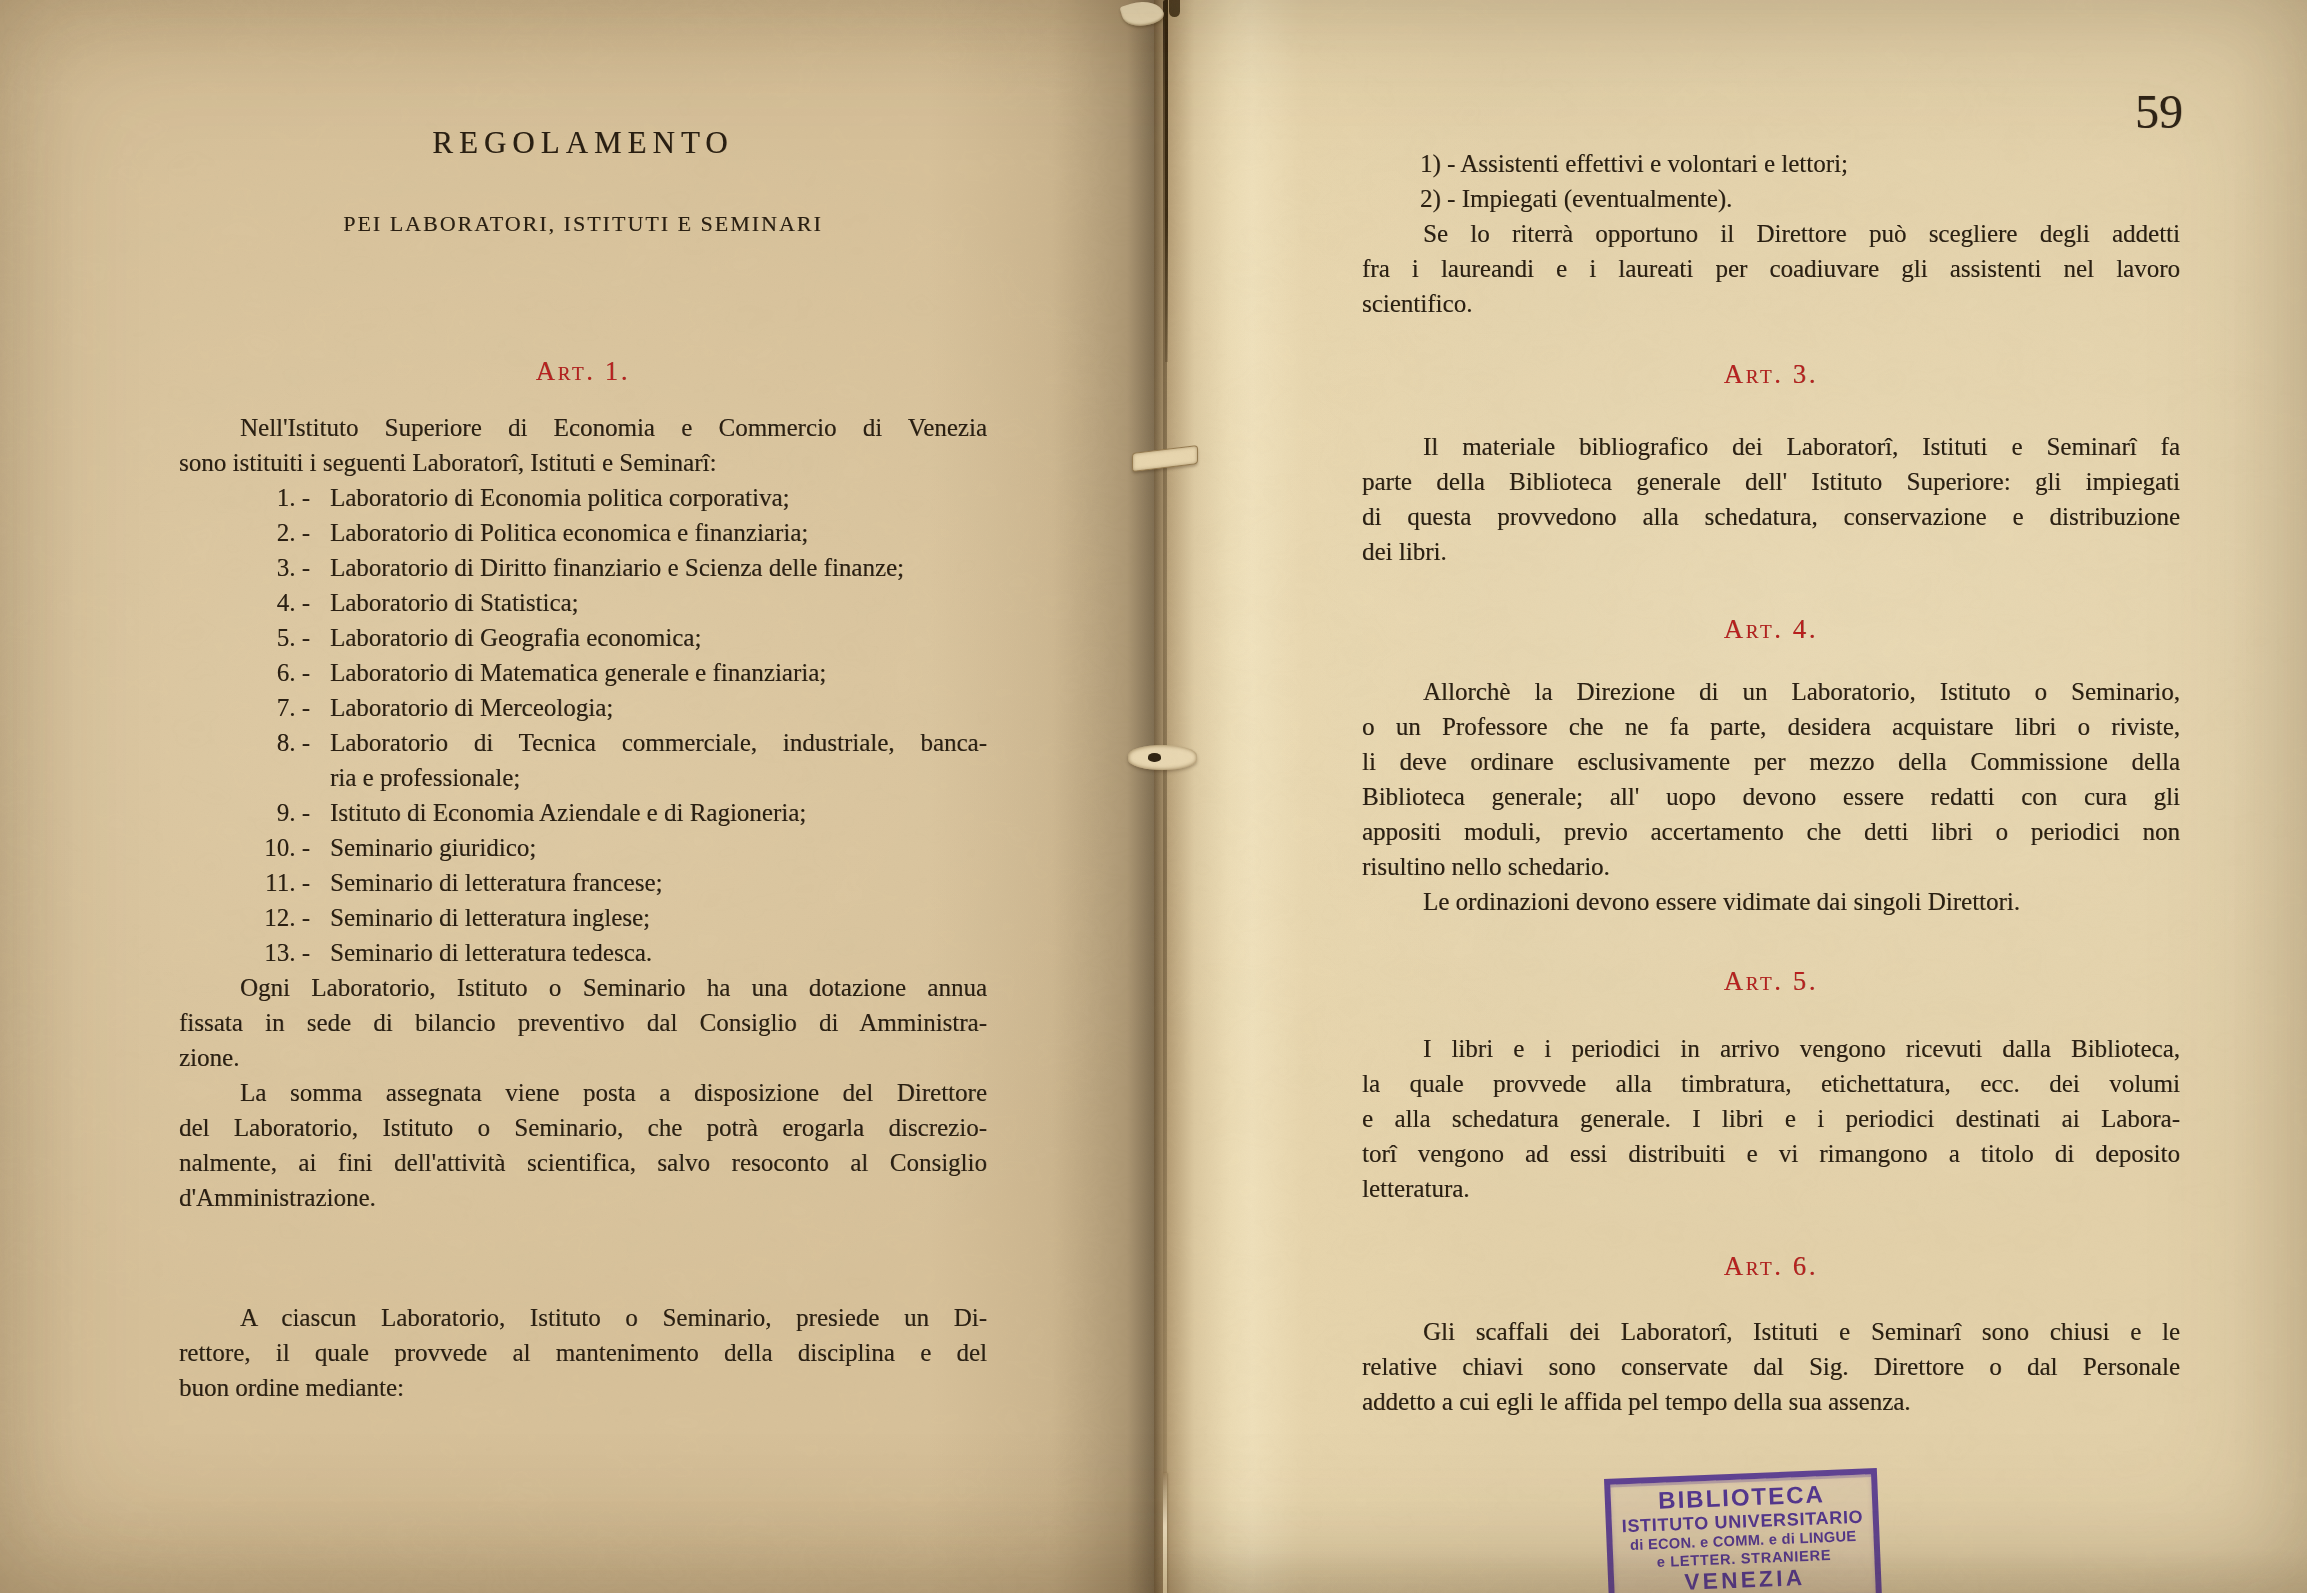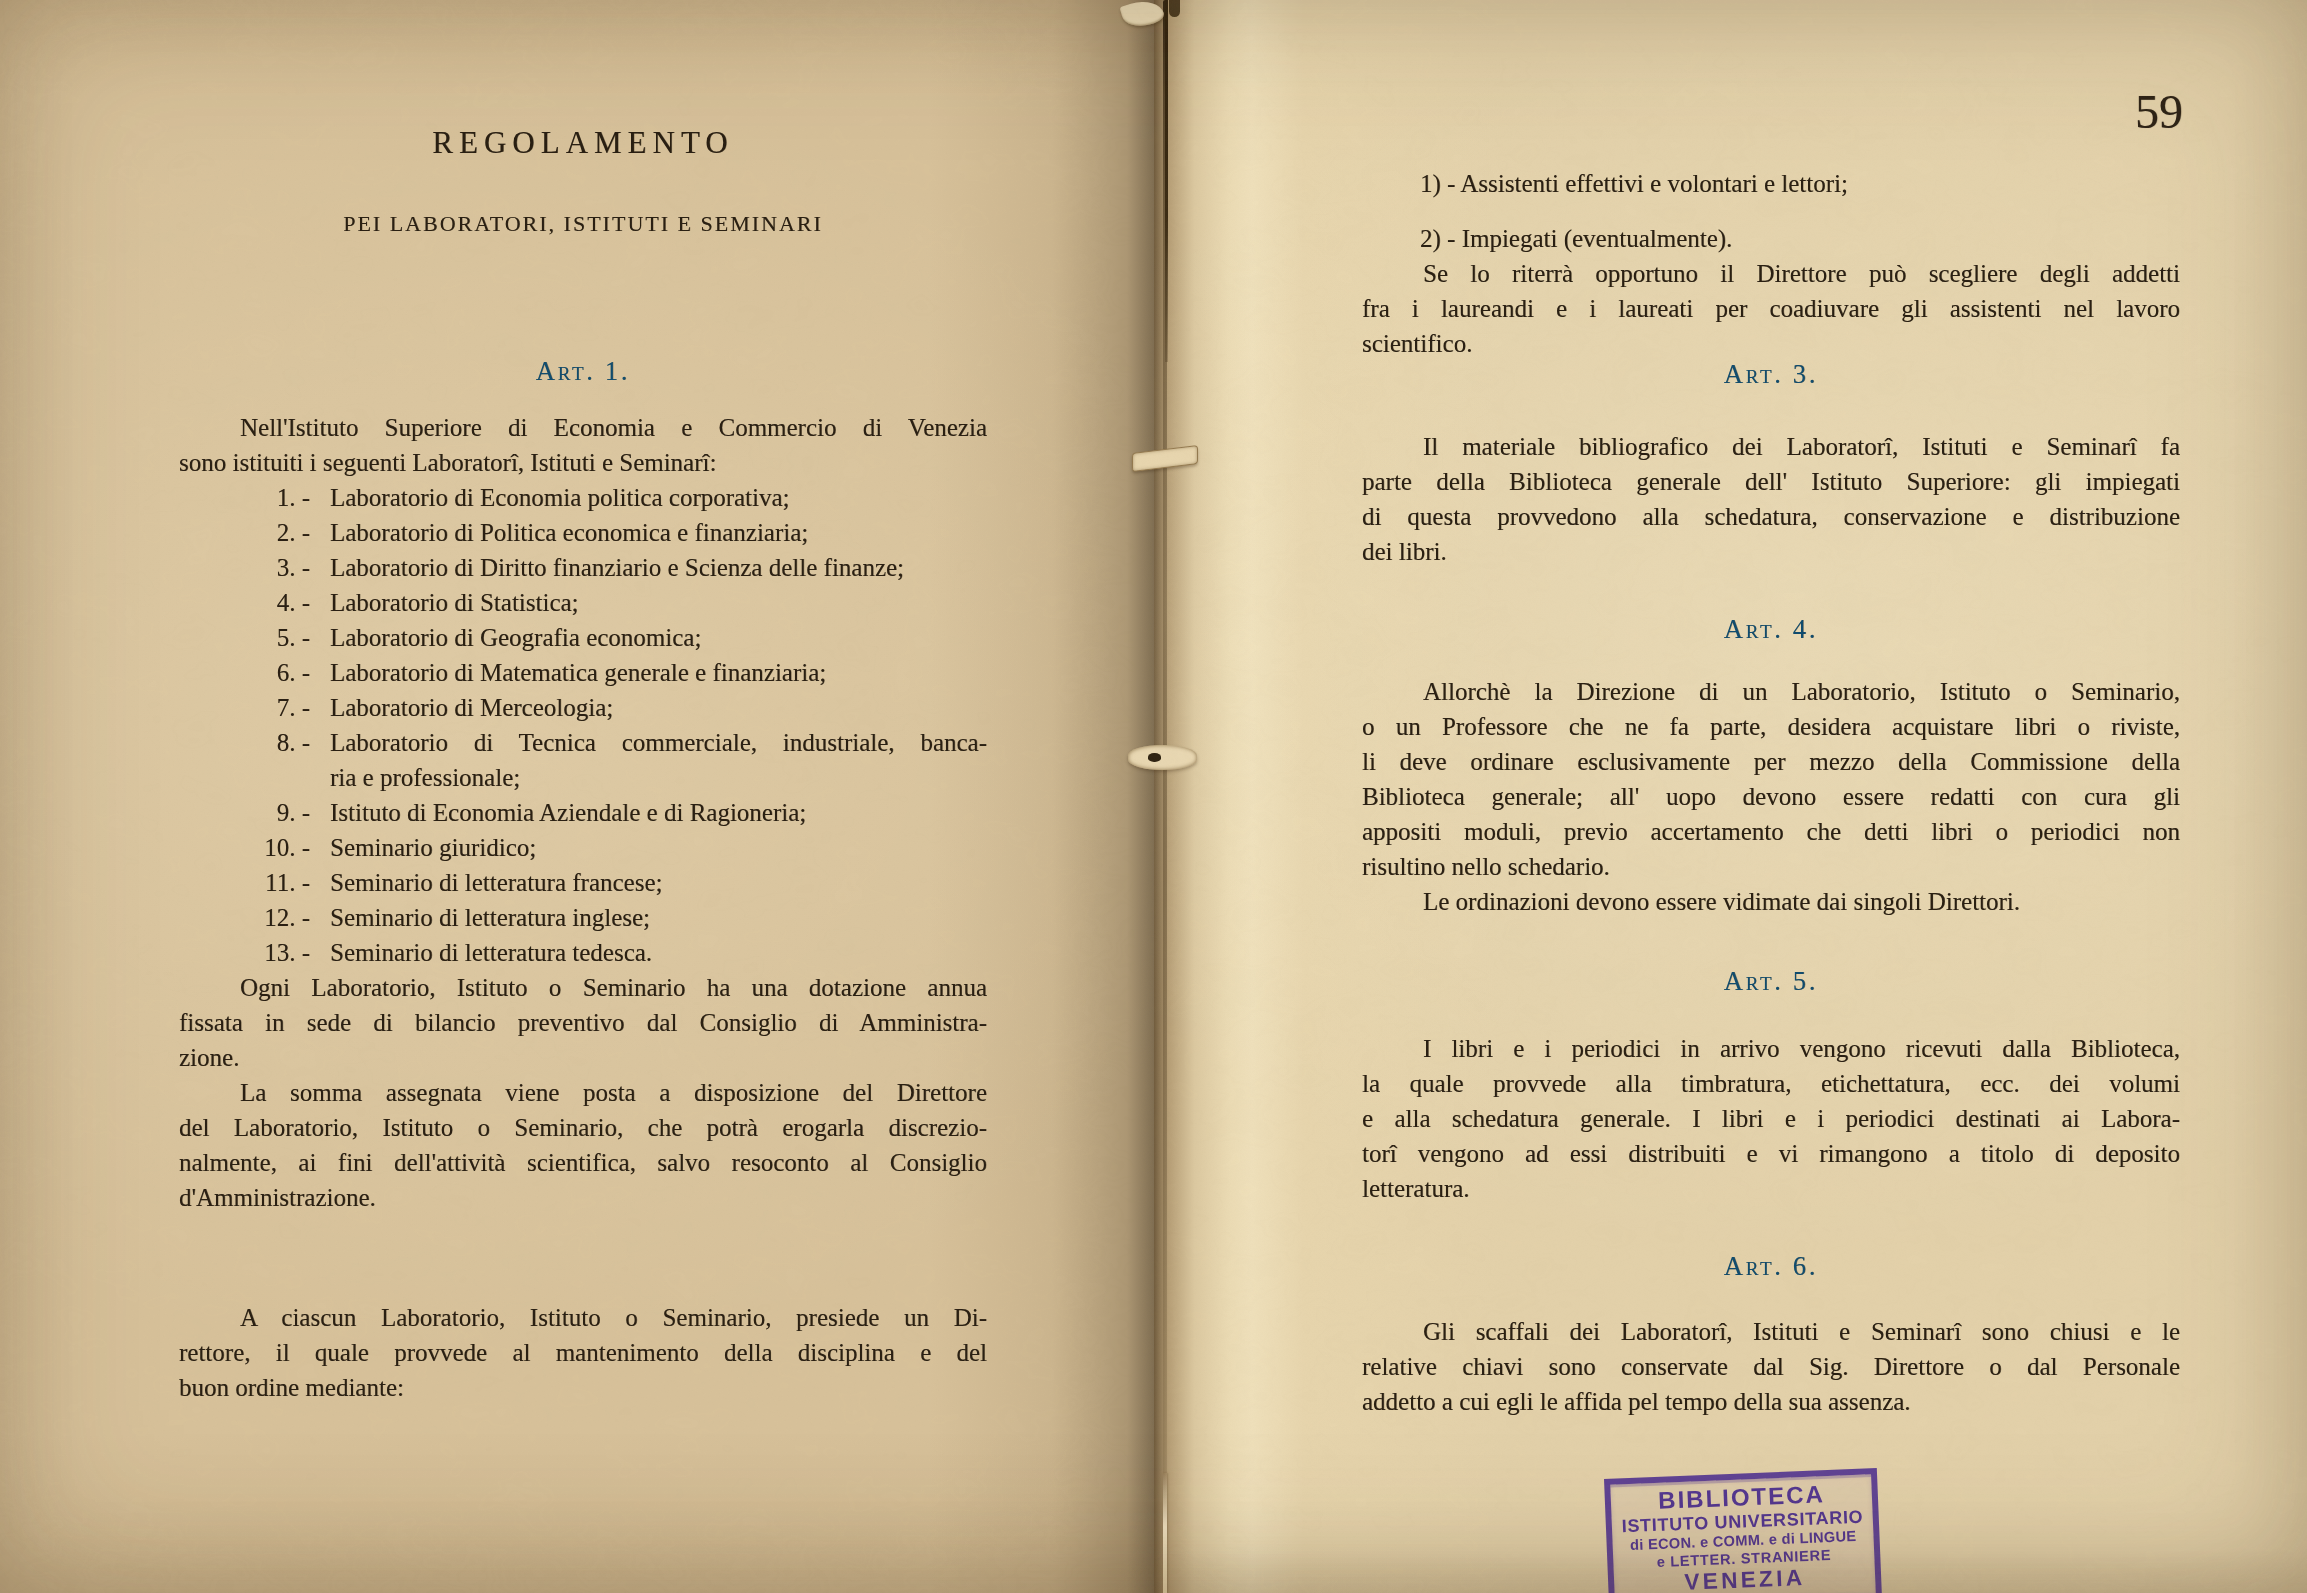--- a/index.html
+++ b/index.html
@@ -82,27 +82,27 @@
 
   
   .tb{
     position:absolute;z-index:20;color:#261c10;
     font-size:25px;line-height:35px;
     text-shadow:0.4px 0.4px 0.5px rgba(40,30,16,0.45);
   }
   .tl{text-align:justify;text-align-last:justify;}
   .tl.last{text-align-last:left;}
   .para > .tl:first-child{text-indent:61px;}
-  .rp-ind .tl{text-indent:58px;margin-top:20px;}
+  .rp-ind .tl{text-indent:58px;}
 
   .title-block{left:179px;width:808px;text-align:center;}
   .page-title{top:125px;font-size:31px;letter-spacing:6px;}
   .page-subtitle{top:206px;font-size:22px;letter-spacing:2px;}
   .arthead{
-    position:absolute;width:808px;text-align:center;z-index:20;color:#0c4a6e;
+    position:absolute;width:808px;text-align:center;z-index:20;color:#b91c1c;
     font-size:26.5px;line-height:35px;font-variant:small-caps;letter-spacing:2.7px;
     text-shadow:0.4px 0.4px 0.5px rgba(40,30,16,0.45);
   }
   .arthead.lp{left:179px;}
   .arthead.rp{left:1362px;width:818px;font-family:Liberation Serif, serif;}
 
   .left-flow{left:179px;top:410px;width:808px;}
   .rflow{left:1362px;width:818px;}
 
   .reg-list{list-style:none;margin:0;padding:0;}

